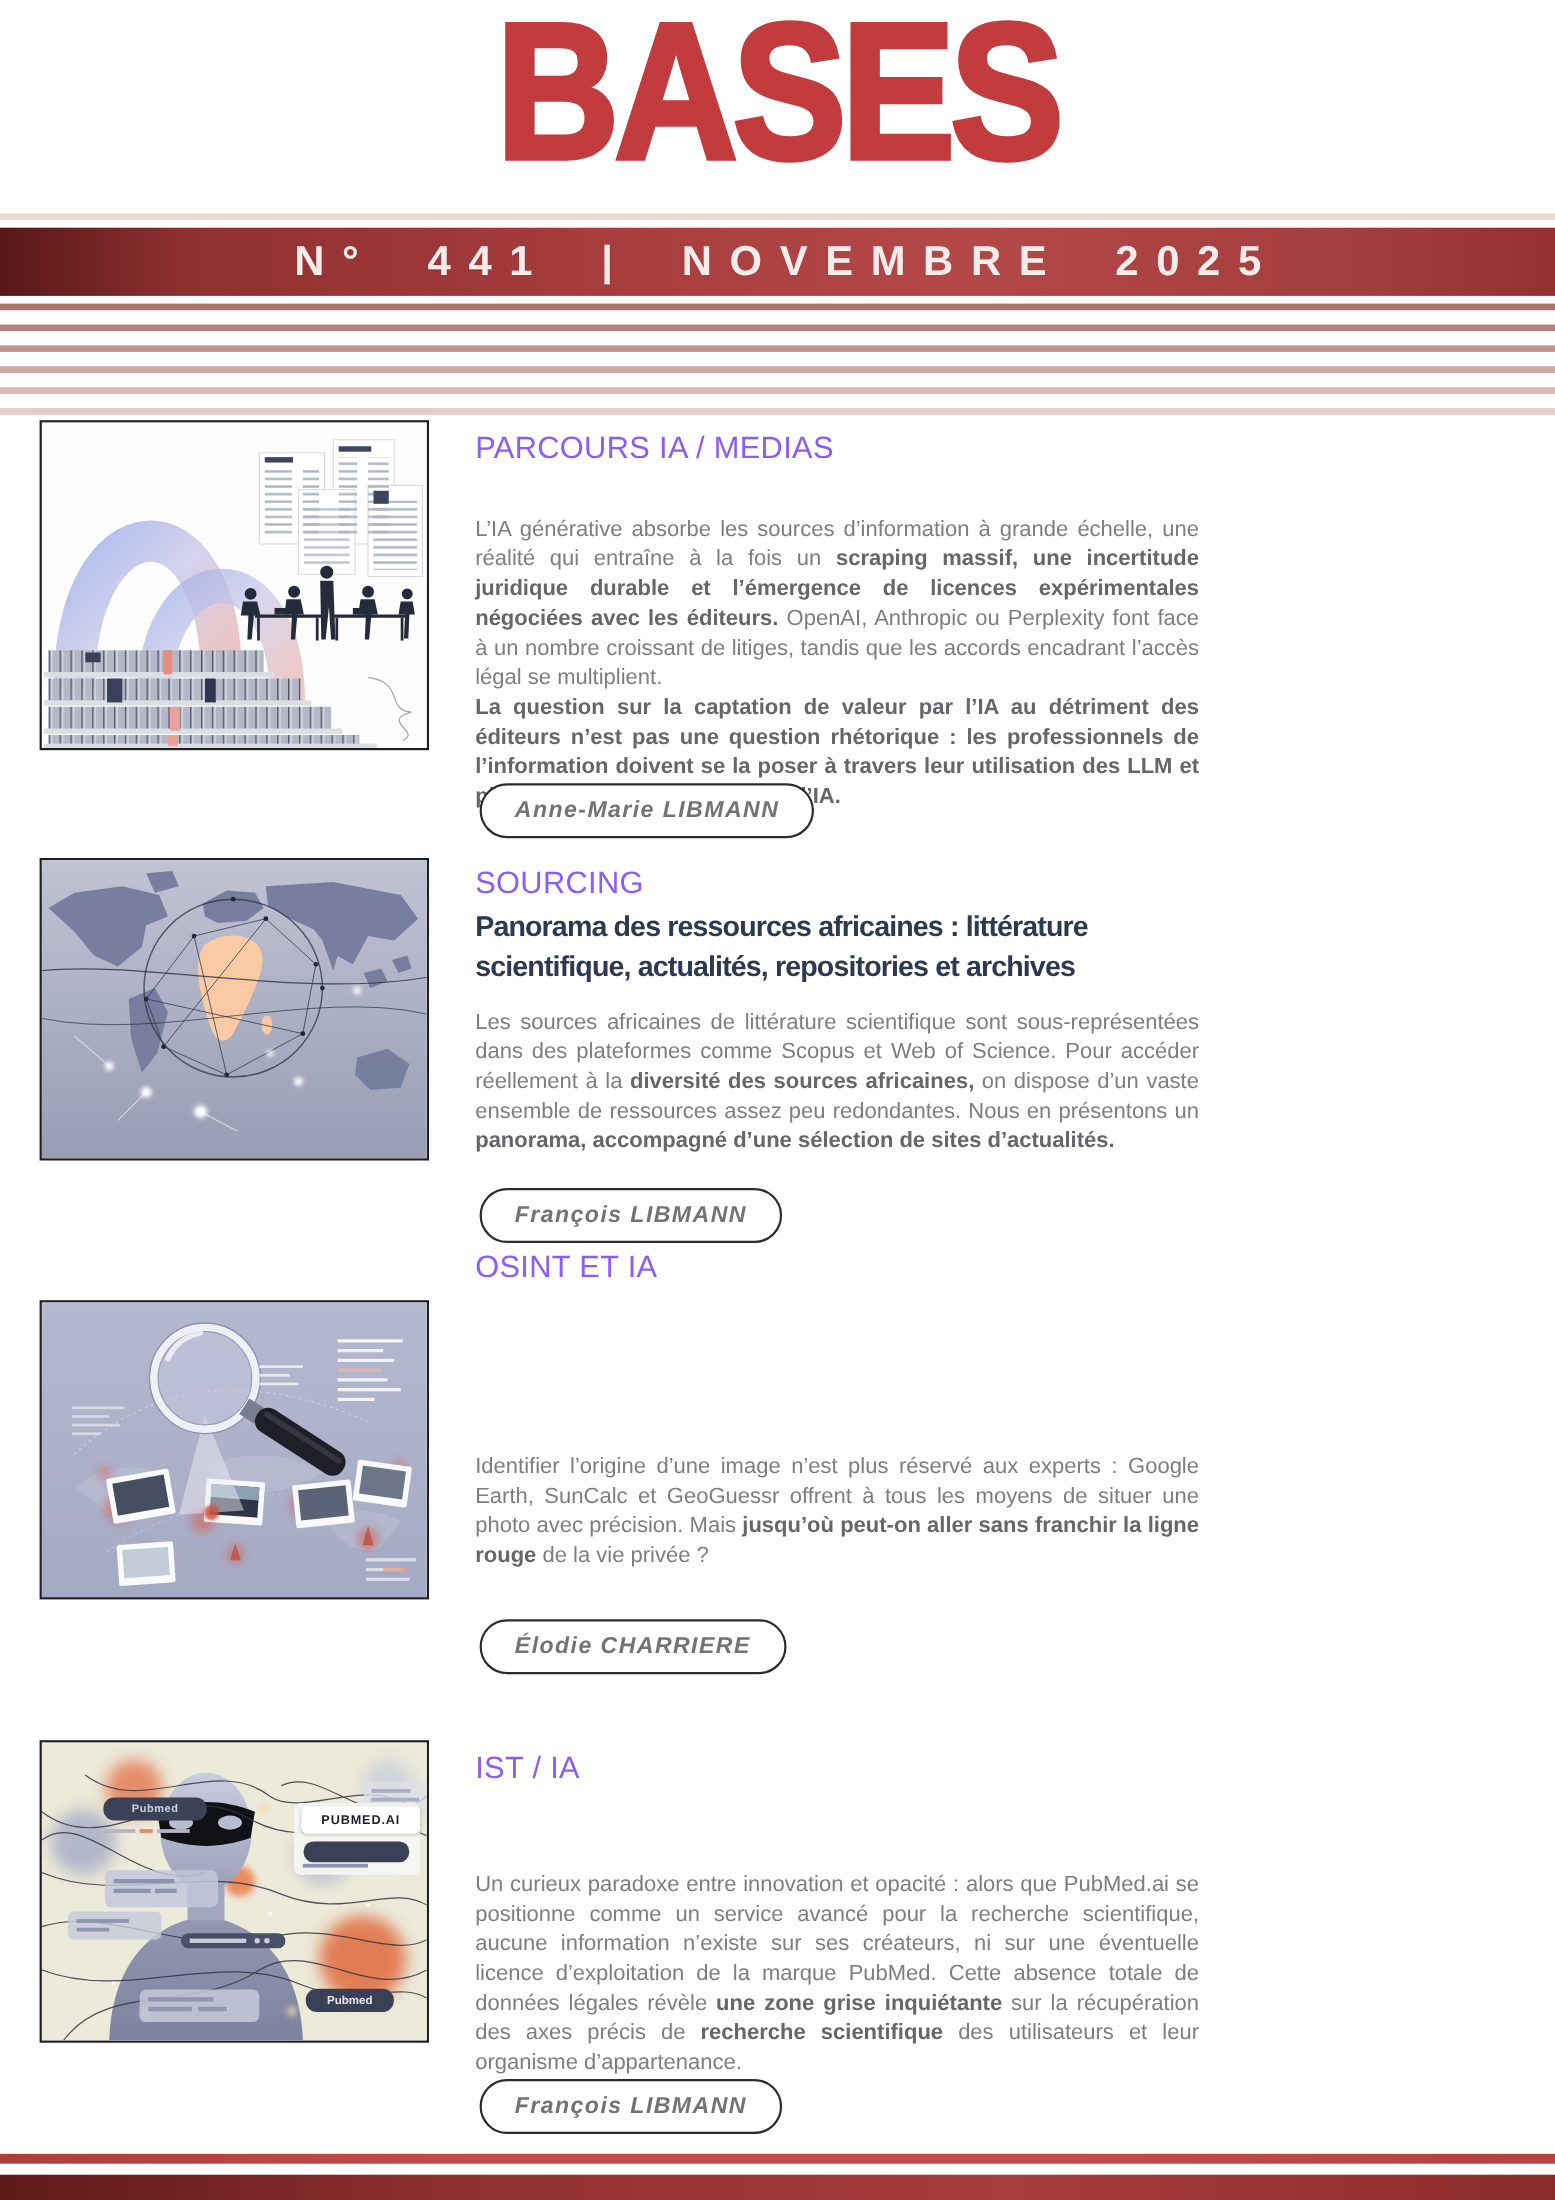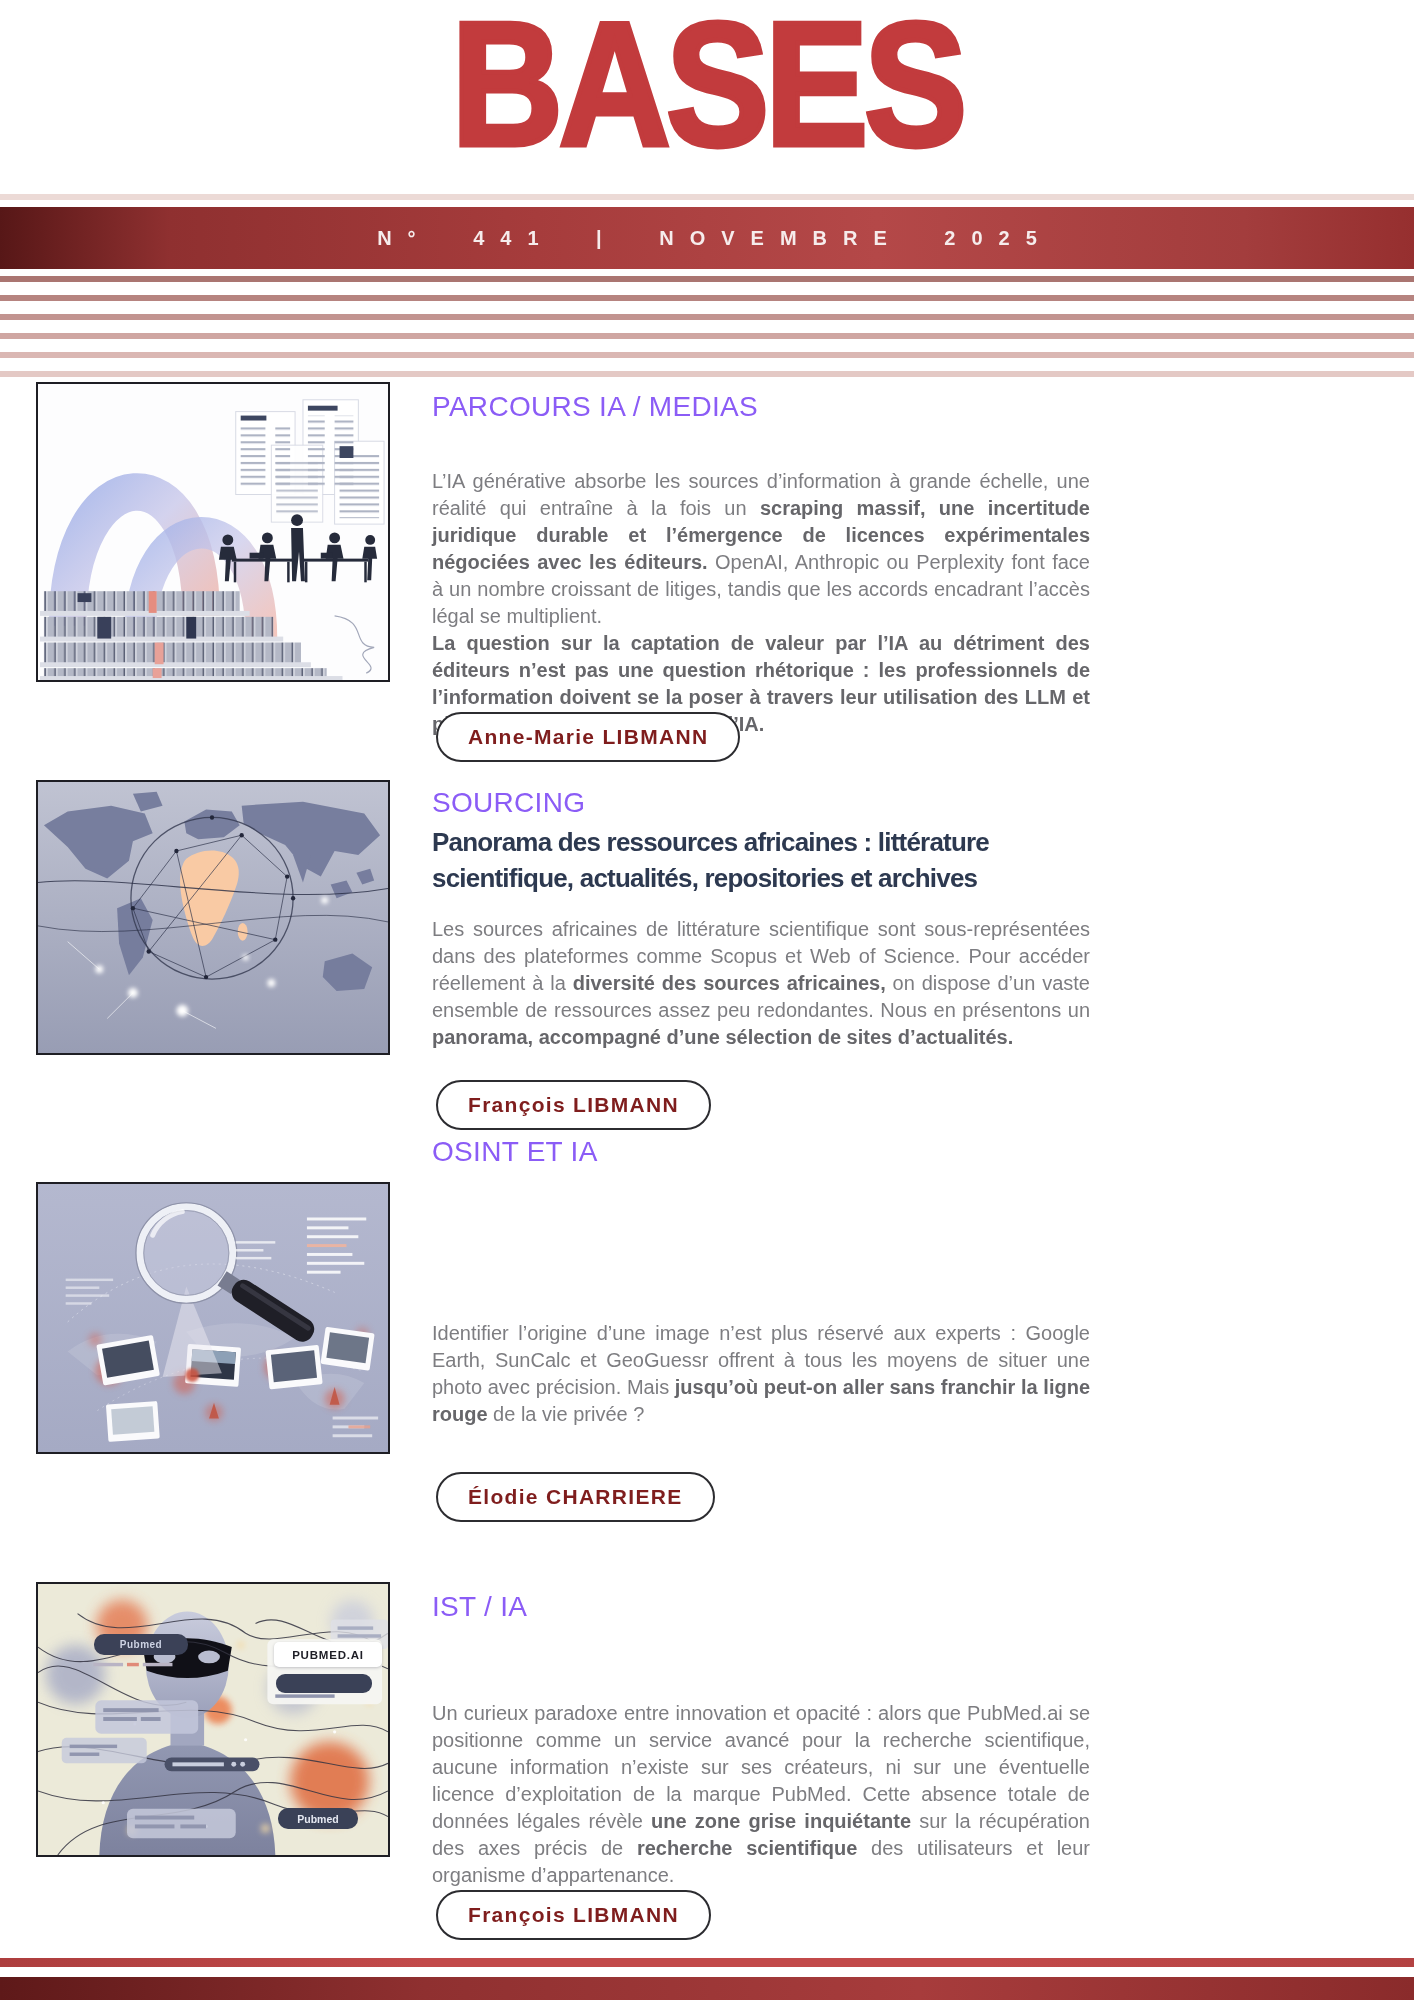--- a/index.html
+++ b/index.html
@@ -7,21 +7,21 @@
         font-family:"Liberation Sans",sans-serif;}
 
   
   .masthead{position:absolute;top:8px;left:0;right:0;text-align:center;
             font-size:176px;line-height:152px;font-weight:700;color:#c23b3d;
             -webkit-text-stroke:5px #c23b3d;letter-spacing:-5px;
             transform:scaleX(.88);transform-origin:center top;}
   .banner{position:absolute;top:207px;left:0;width:100%;height:62px;
           background:linear-gradient(90deg,#571717 0%,#8f3030 12%,#a63c3c 38%,#b44848 62%,#a33d3d 88%,#962f2f 100%);
           display:flex;align-items:center;justify-content:center;}
-  .banner span{color:#f6ecec;font-size:20px;font-weight:700;letter-spacing:16px;word-spacing:20px;padding-left:16px;}
+  .banner span{color:#f6ecec;font-size:38px;font-weight:700;letter-spacing:16px;word-spacing:20px;padding-left:16px;}
 
   
   .stripe{position:absolute;left:0;right:0;height:6px;}
   .s0{top:194px;background:#ecdad6;}
   .s1{top:276px;background:#aa7571;}
   .s2{top:295px;background:#b68480;}
   .s3{top:314px;background:#c29490;}
   .s4{top:333px;background:#cfa6a2;}
   .s5{top:352px;background:#dab7b3;}
   .s6{top:371px;background:#e4c9c5;}
@@ -37,21 +37,21 @@
   .cat{position:absolute;left:432px;width:700px;font-size:28px;line-height:34px;color:#8b5cf6;
        letter-spacing:.3px;}
   .atitle{position:absolute;left:432px;width:700px;font-size:26px;line-height:36px;font-weight:700;
           color:#2d3950;letter-spacing:-.8px;}
   .body{position:absolute;left:432px;width:658px;font-size:20px;line-height:27px;color:#7d7d81;
         text-align:justify;}
   .body .para{text-align:justify;}
   .body .b{font-weight:700;color:#66666a;}
   .author-pill{position:absolute;left:436px;display:inline-flex;align-items:center;height:46px;
                padding:0 30px;border:2px solid #2c2c30;border-radius:26px;background:#fff;
-               color:#7f1d1d;font-weight:700;font-size:21px;letter-spacing:1.3px;}
+               color:#737373;font-style:italic;font-weight:700;font-size:21px;letter-spacing:1.3px;}
 
   
   .a1-ill{top:382px;height:300px;}
   .a1-cat{top:390px;} .a1-title{top:428px;} .a1-body{top:468px;} .a1-pill{top:712px;}
   .a2-ill{top:780px;height:275px;}
   .a2-cat{top:786px;} .a2-title{top:824px;} .a2-body{top:916px;} .a2-pill{top:1080px;}
   .a3-ill{top:1182px;height:272px;}
   .a3-cat{top:1135px;} .a3-title{top:1226px;} .a3-body{top:1320px;} .a3-pill{top:1472px;}
   .a4-ill{top:1582px;height:275px;}
   .a4-cat{top:1590px;} .a4-title{top:1646px;} .a4-body{top:1700px;} .a4-pill{top:1890px;}

